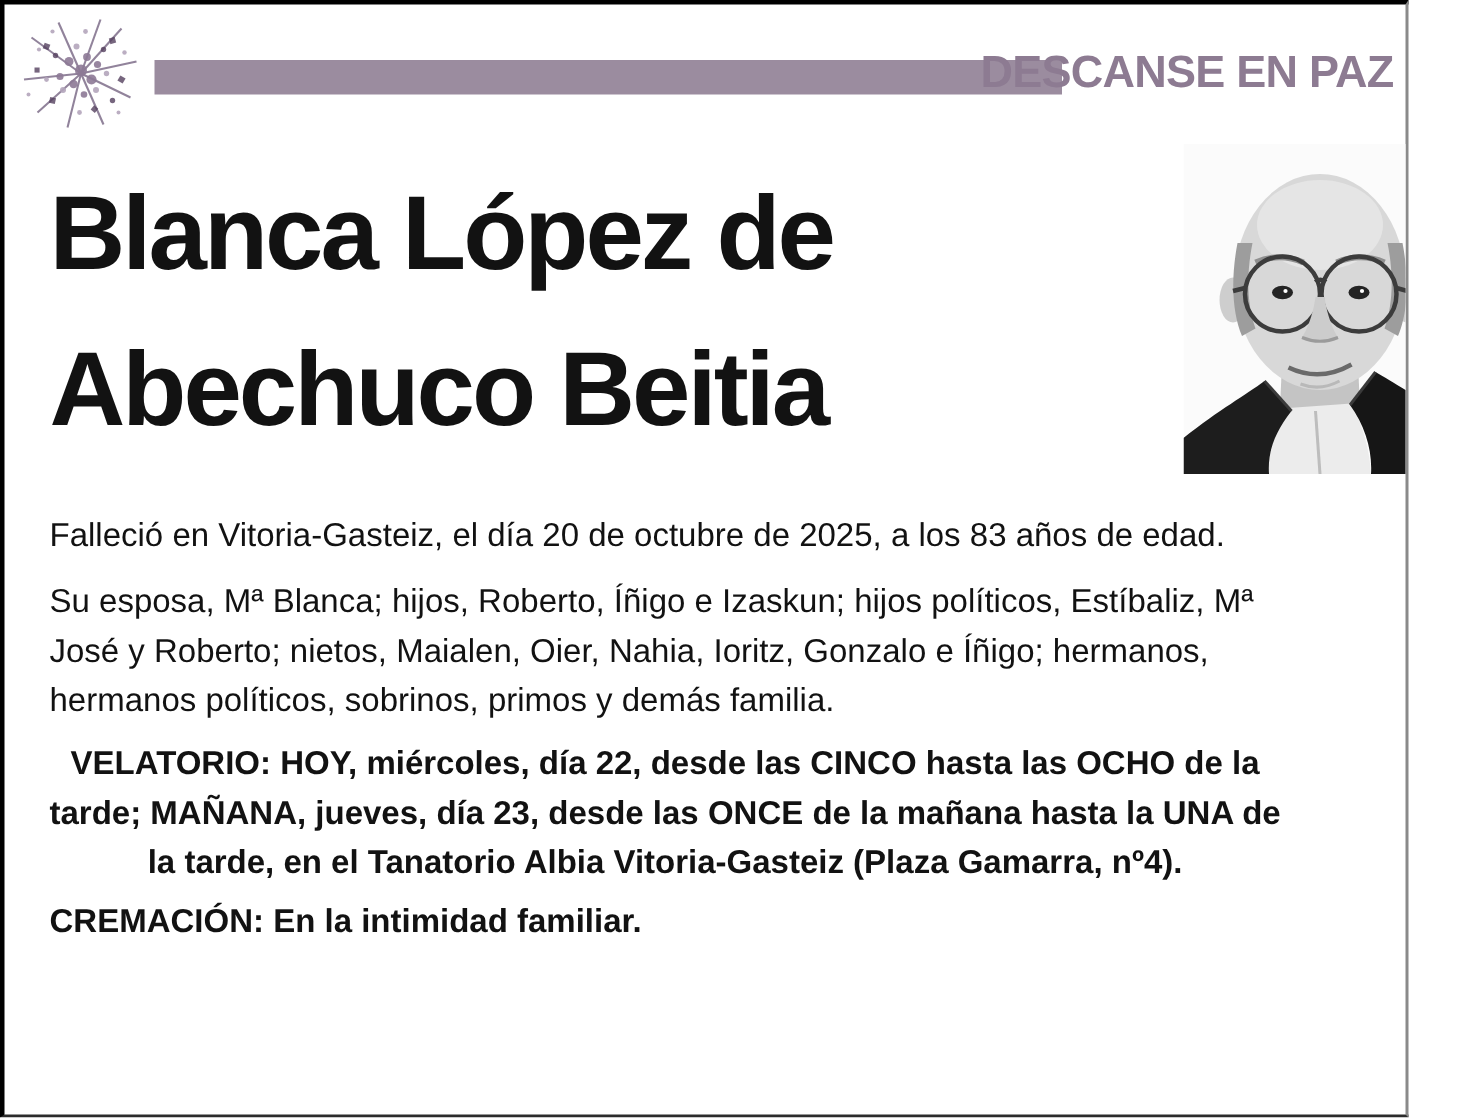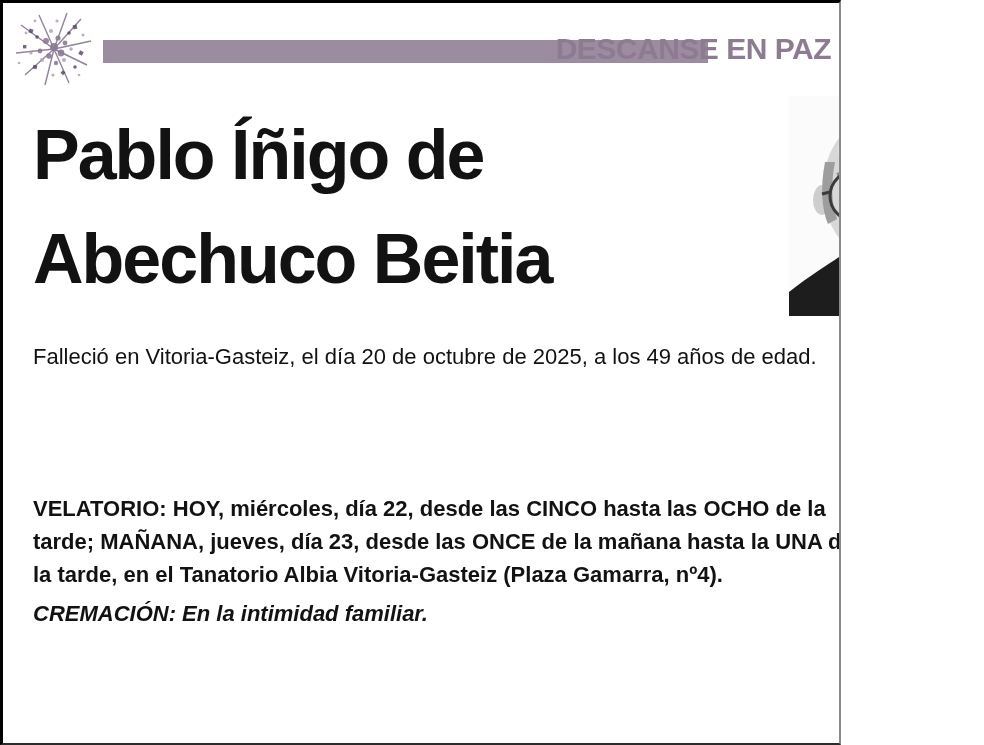--- a/index.html
+++ b/index.html
@@ -4,21 +4,21 @@
 <style>
   html,body{margin:0;padding:0;background:#ffffff;}
   body{width:984px;height:745px;font-family:"Liberation Sans",sans-serif;}
   :root{
     --accent-bar:#9b8c9f;
     --accent-text:#8d7b92;
     --ink:#121212;
   }
   .esquela{
     position:relative;
-    width:841px;height:745px;
+    width:939px;height:745px;
     box-sizing:border-box;
     background:#ffffff;
     border-top:3px solid #000;
     border-left:3px solid #000;
     border-right:2px solid #8a8a8a;
     border-bottom:2px solid #2c2c2c;
     overflow:hidden;
     padding-left:28px;
   }
   .ornament{
@@ -41,25 +41,25 @@
     white-space:pre-line;
   }
   .portrait{
     position:absolute;left:786px;top:93px;width:182px;height:220px;
   }
   .para{
     position:absolute;left:30px;margin:0;
     font-size:22px;line-height:33px;color:var(--ink);
     white-space:pre;
   }
-  .para.bold{font-weight:700;}
+  .para.bold{font-weight:700;text-align:center;}
   .p-death{top:337px;}
   .p-family{top:381px;}
   .p-velatorio{top:489px;}
-  .p-cremacion{top:594px;font-style:italic;}
+  .p-cremacion{top:594px;}
   .p-funeral{top:645px;}
   .p-footer{top:708px;font-size:19px;line-height:24px;}
 </style>
 </head>
 <body>
 
 <div class="esquela">
 
   <svg class="ornament" viewBox="0 0 90 84" aria-hidden="true">
     <g stroke="#6d5a7a" stroke-width="1.4" opacity="0.75">
@@ -108,21 +108,21 @@
       <circle cx="10" cy="56" r="1.3"></circle>
         <circle cx="70" cy="68" r="1.3"></circle>
         <circle cx="26" cy="14" r="1.4"></circle>
     </g>
   </svg>
 
   <div class="header-bar"></div>
 
   <div class="rip">DESCANSE EN PAZ</div>
 
-  <h1 class="deceased-name">Pablo Íñigo de
+  <h1 class="deceased-name">Blanca López de
 Abechuco Beitia</h1>
 
   <svg class="portrait" viewBox="0 0 182 220" aria-hidden="true">
     <rect width="182" height="220" fill="#fbfbfb"></rect>
 
     <path d="M66 140 L116 140 L118 182 L64 182 Z" fill="#c4c4c4"></path>
 
     <path d="M57 220 C56 200 60 188 70 176 L112 173 C120 189 124 204 125 220 Z" fill="#ececec"></path>
     <path d="M88 178 L91 220" stroke="#bdbdbd" stroke-width="2" fill="none"></path>
 
@@ -158,19 +158,22 @@
 
     <path d="M88 102 C86 116 82 124 79 129 Q91 135 103 129 C100 124 96 116 94 102" fill="#cccccc"></path>
     <path d="M79 129 Q91 134 103 129" stroke="#9b9b9b" stroke-width="2" fill="none"></path>
 
     <path d="M70 149 Q91 159 112 147" stroke="#6a6a6a" stroke-width="3" fill="none"></path>
     <path d="M78 160 Q91 165 104 158" stroke="#b9b9b9" stroke-width="2" fill="none"></path>
 
     <rect x="180" width="2" height="220" fill="#d0d0d0"></rect>
   </svg>
 
-  <p class="para p-death">Falleció en Vitoria-Gasteiz, el día 20 de octubre de 2025, a los 49 años de edad.</p>
+  <p class="para p-death">Falleció en Vitoria-Gasteiz, el día 20 de octubre de 2025, a los 83 años de edad.</p>
+  <p class="para p-family">Su esposa, Mª Blanca; hijos, Roberto, Íñigo e Izaskun; hijos políticos, Estíbaliz, Mª
+José y Roberto; nietos, Maialen, Oier, Nahia, Ioritz, Gonzalo e Íñigo; hermanos,
+hermanos políticos, sobrinos, primos y demás familia.</p>
   <p class="para bold p-velatorio">VELATORIO: HOY, miércoles, día 22, desde las CINCO hasta las OCHO de la
 tarde; MAÑANA, jueves, día 23, desde las ONCE de la mañana hasta la UNA de
 la tarde, en el Tanatorio Albia Vitoria-Gasteiz (Plaza Gamarra, nº4).</p>
   <p class="para bold p-cremacion">CREMACIÓN: En la intimidad familiar.</p>
 
 </div>
 
 </body></html>

